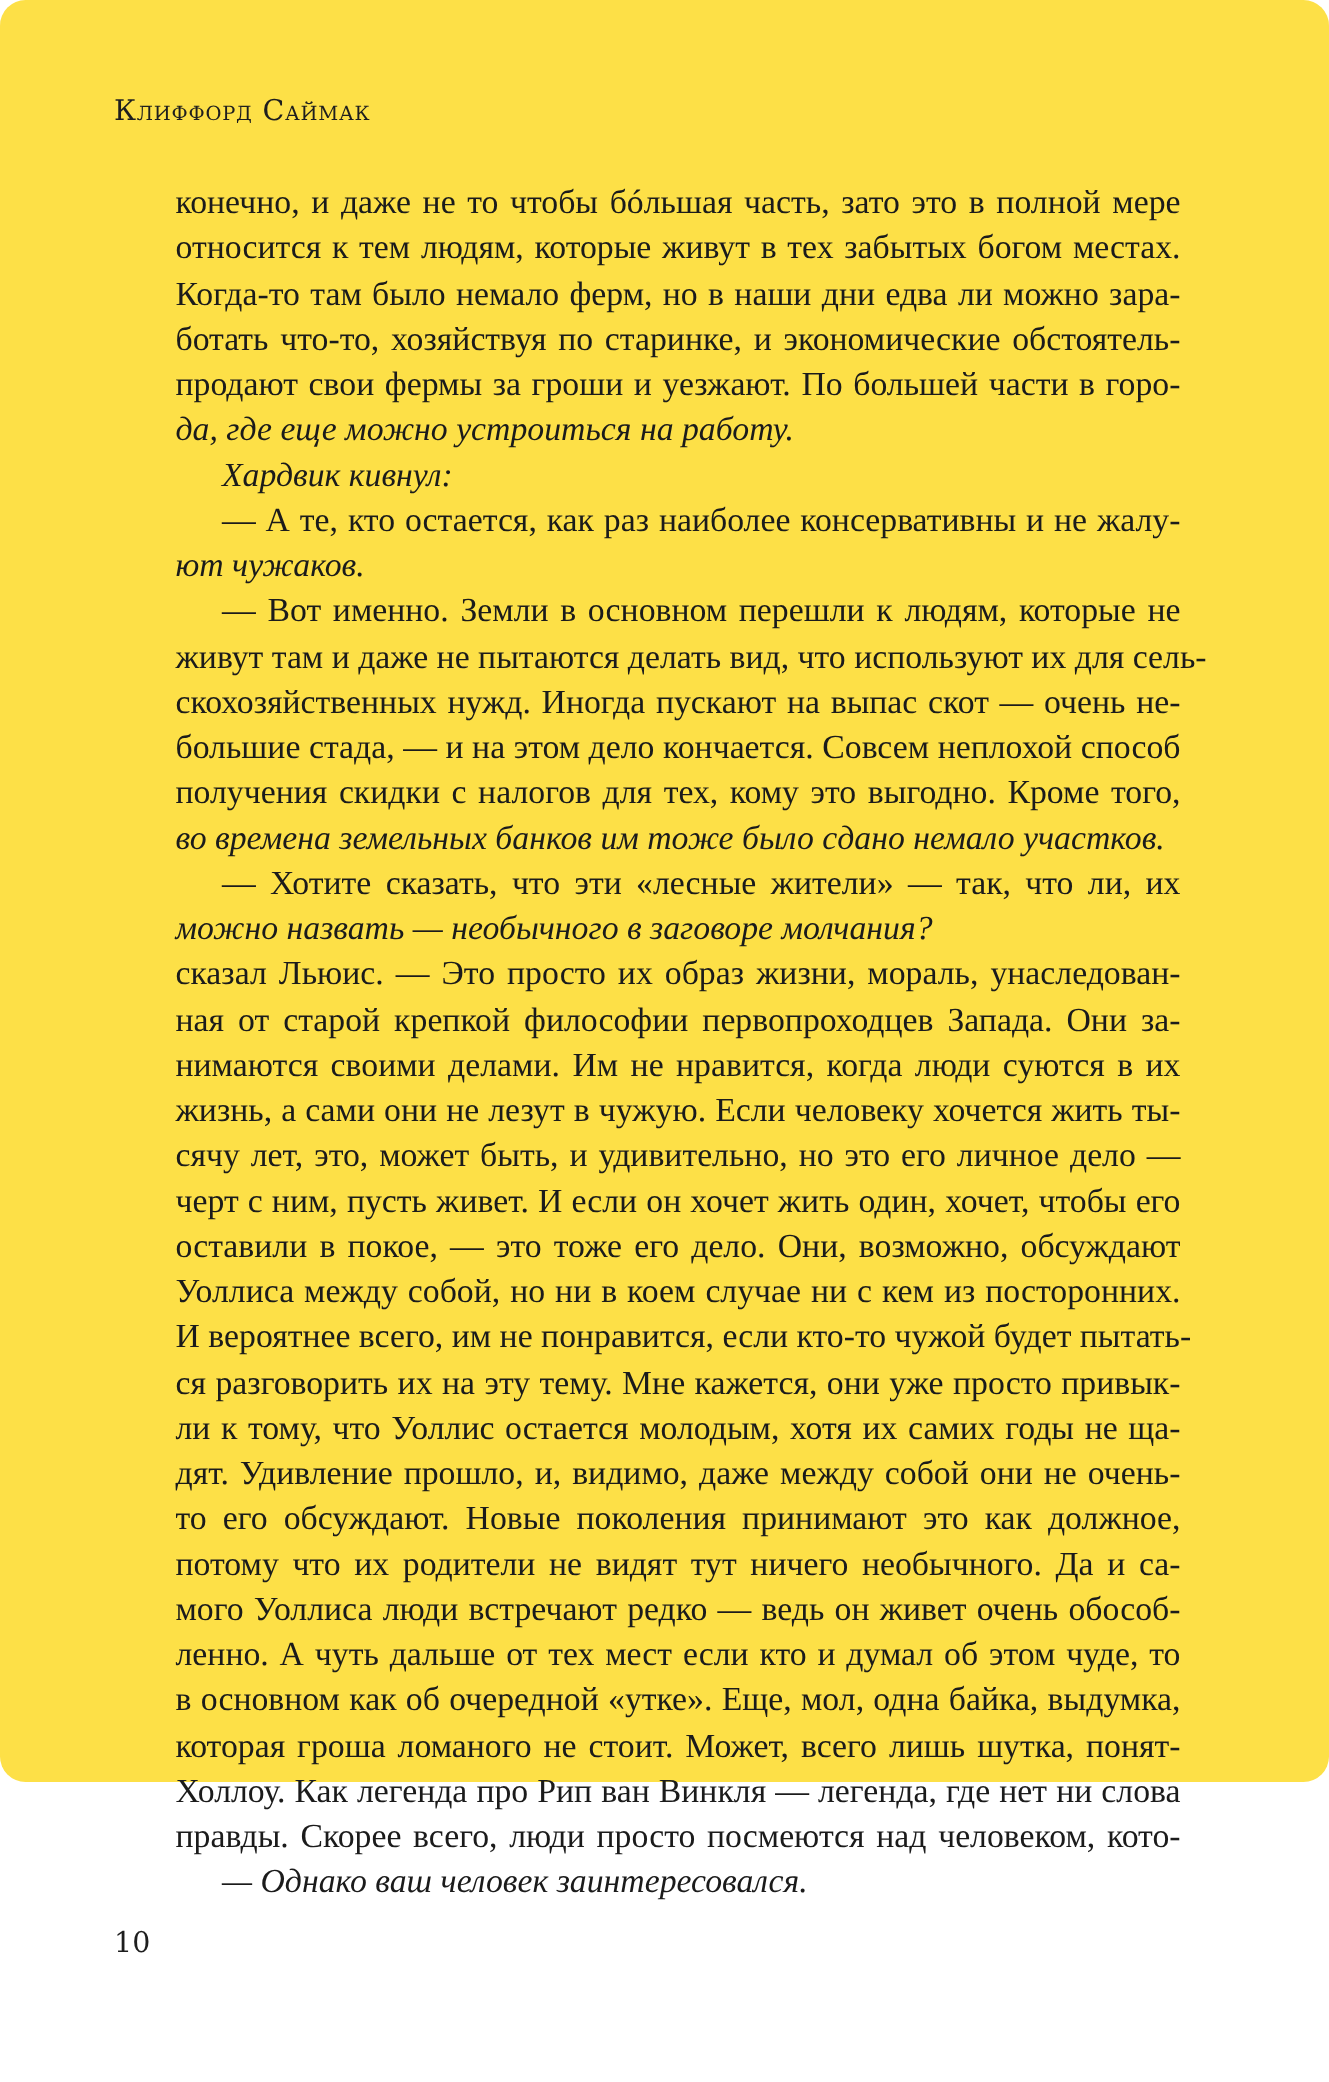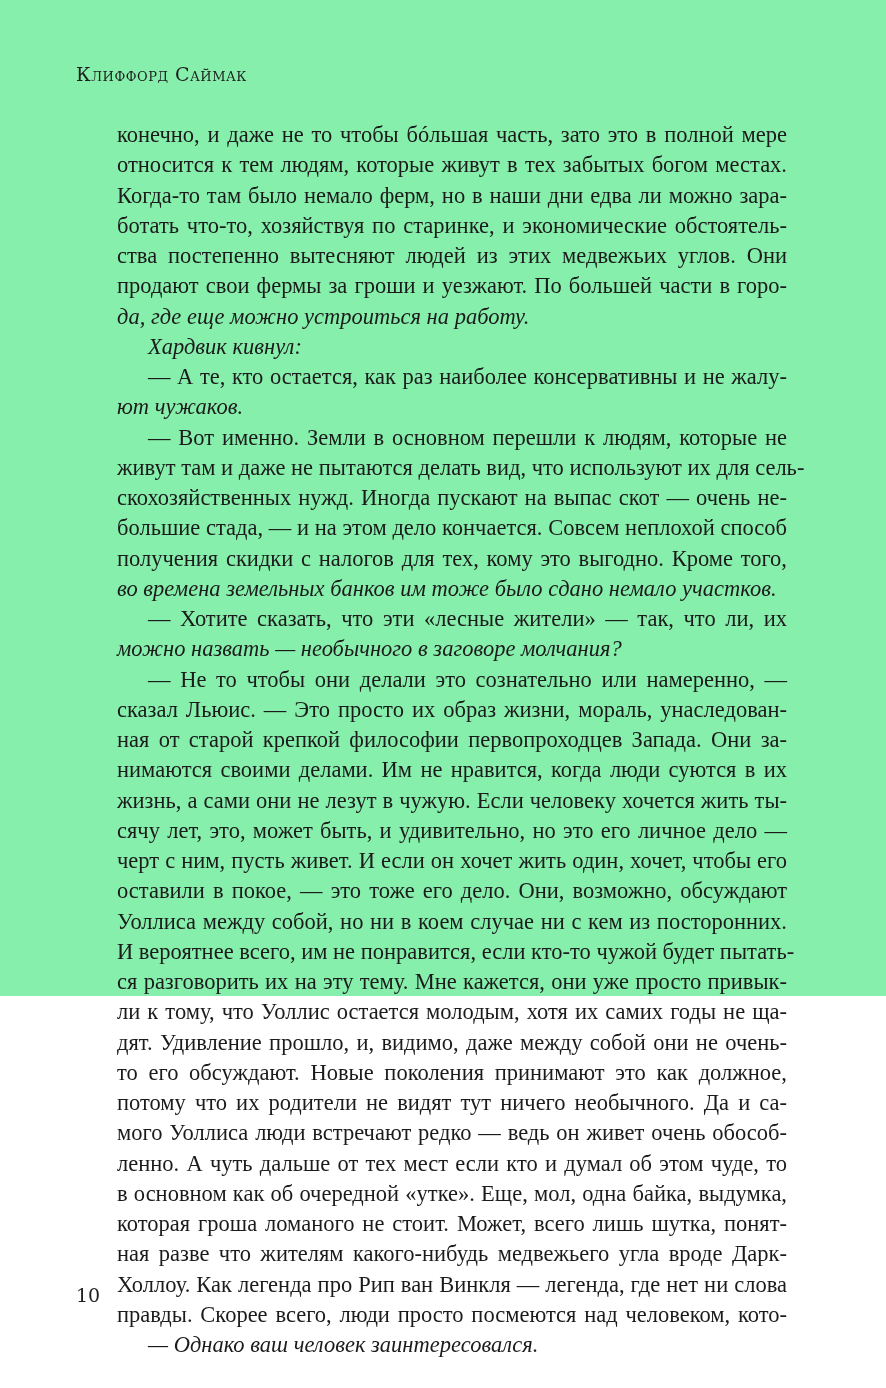--- a/index.html
+++ b/index.html
@@ -1,17 +1,17 @@
 <!DOCTYPE html>
 <html><head>
   <meta charset="utf-8">
   <style>
     html, body { margin: 0; padding: 0; background: #ffffff; }
     body { width: 886px; height: 1388px; position: relative; overflow: hidden; }
-    .page { position: absolute; left: 0; top: 0; width: 886px; height: 996px; background: #86efac; }
+    .page { position: absolute; left: 0; top: 0; width: 886px; height: 1188px; background: #fde047; border-radius: 17px; }
     .running-head {
       position: absolute; left: 76px; top: 63px;
       font-family: "DejaVu Serif", serif; font-size: 19px; color: #1e1e1e;
       font-variant: small-caps; letter-spacing: 0.5px;
     }
     .body-text {
       position: absolute; left: 117px; top: 120px; width: 670px;
       font-family: "Liberation Serif", serif; font-size: 22.5px; color: #1b1b1b;
     }
     .line {
@@ -28,52 +28,49 @@
 </head>
 <body>
 
 <div class="page">
   <div class="running-head">Клиффорд Саймак</div>
   <div class="body-text" id="body-text">
       <div class="line">конечно, и даже не то чтобы бóльшая часть, зато это в полной мере</div>
       <div class="line">относится к тем людям, которые живут в тех забытых богом местах.</div>
       <div class="line">Когда-то там было немало ферм, но в наши дни едва ли можно зара-</div>
       <div class="line">ботать что-то, хозяйствуя по старинке, и экономические обстоятель-</div>
-      <div class="line">ства постепенно вытесняют людей из этих медвежьих углов. Они</div>
       <div class="line">продают свои фермы за гроши и уезжают. По большей части в горо-</div>
       <div class="line last">да, где еще можно устроиться на работу.</div>
       <div class="line indent last">Хардвик кивнул:</div>
       <div class="line indent">— А те, кто остается, как раз наиболее консервативны и не жалу-</div>
       <div class="line last">ют чужаков.</div>
       <div class="line indent">— Вот именно. Земли в основном перешли к людям, которые не</div>
       <div class="line">живут там и даже не пытаются делать вид, что используют их для сель-</div>
       <div class="line">скохозяйственных нужд. Иногда пускают на выпас скот — очень не-</div>
       <div class="line">большие стада, — и на этом дело кончается. Совсем неплохой способ</div>
       <div class="line">получения скидки с налогов для тех, кому это выгодно. Кроме того,</div>
       <div class="line last">во времена земельных банков им тоже было сдано немало участков.</div>
       <div class="line indent">— Хотите сказать, что эти «лесные жители» — так, что ли, их</div>
       <div class="line last">можно назвать — необычного в заговоре молчания?</div>
-      <div class="line indent">— Не то чтобы они делали это сознательно или намеренно, —</div>
       <div class="line">сказал Льюис. — Это просто их образ жизни, мораль, унаследован-</div>
       <div class="line">ная от старой крепкой философии первопроходцев Запада. Они за-</div>
       <div class="line">нимаются своими делами. Им не нравится, когда люди суются в их</div>
       <div class="line">жизнь, а сами они не лезут в чужую. Если человеку хочется жить ты-</div>
       <div class="line">сячу лет, это, может быть, и удивительно, но это его личное дело —</div>
       <div class="line">черт с ним, пусть живет. И если он хочет жить один, хочет, чтобы его</div>
       <div class="line">оставили в покое, — это тоже его дело. Они, возможно, обсуждают</div>
       <div class="line">Уоллиса между собой, но ни в коем случае ни с кем из посторонних.</div>
       <div class="line">И вероятнее всего, им не понравится, если кто-то чужой будет пытать-</div>
       <div class="line">ся разговорить их на эту тему. Мне кажется, они уже просто привык-</div>
       <div class="line">ли к тому, что Уоллис остается молодым, хотя их самих годы не ща-</div>
       <div class="line">дят. Удивление прошло, и, видимо, даже между собой они не очень-</div>
       <div class="line">то его обсуждают. Новые поколения принимают это как должное,</div>
       <div class="line">потому что их родители не видят тут ничего необычного. Да и са-</div>
       <div class="line">мого Уоллиса люди встречают редко — ведь он живет очень обособ-</div>
       <div class="line">ленно. А чуть дальше от тех мест если кто и думал об этом чуде, то</div>
       <div class="line">в основном как об очередной «утке». Еще, мол, одна байка, выдумка,</div>
       <div class="line">которая гроша ломаного не стоит. Может, всего лишь шутка, понят-</div>
-      <div class="line">ная разве что жителям какого-нибудь медвежьего угла вроде Дарк-</div>
       <div class="line">Холлоу. Как легенда про Рип ван Винкля — легенда, где нет ни слова</div>
       <div class="line">правды. Скорее всего, люди просто посмеются над человеком, кото-</div>
       <div class="line indent last">— Однако ваш человек заинтересовался.</div>
     </div>
   <div class="folio">10</div>
 </div>
 
 </body></html>

